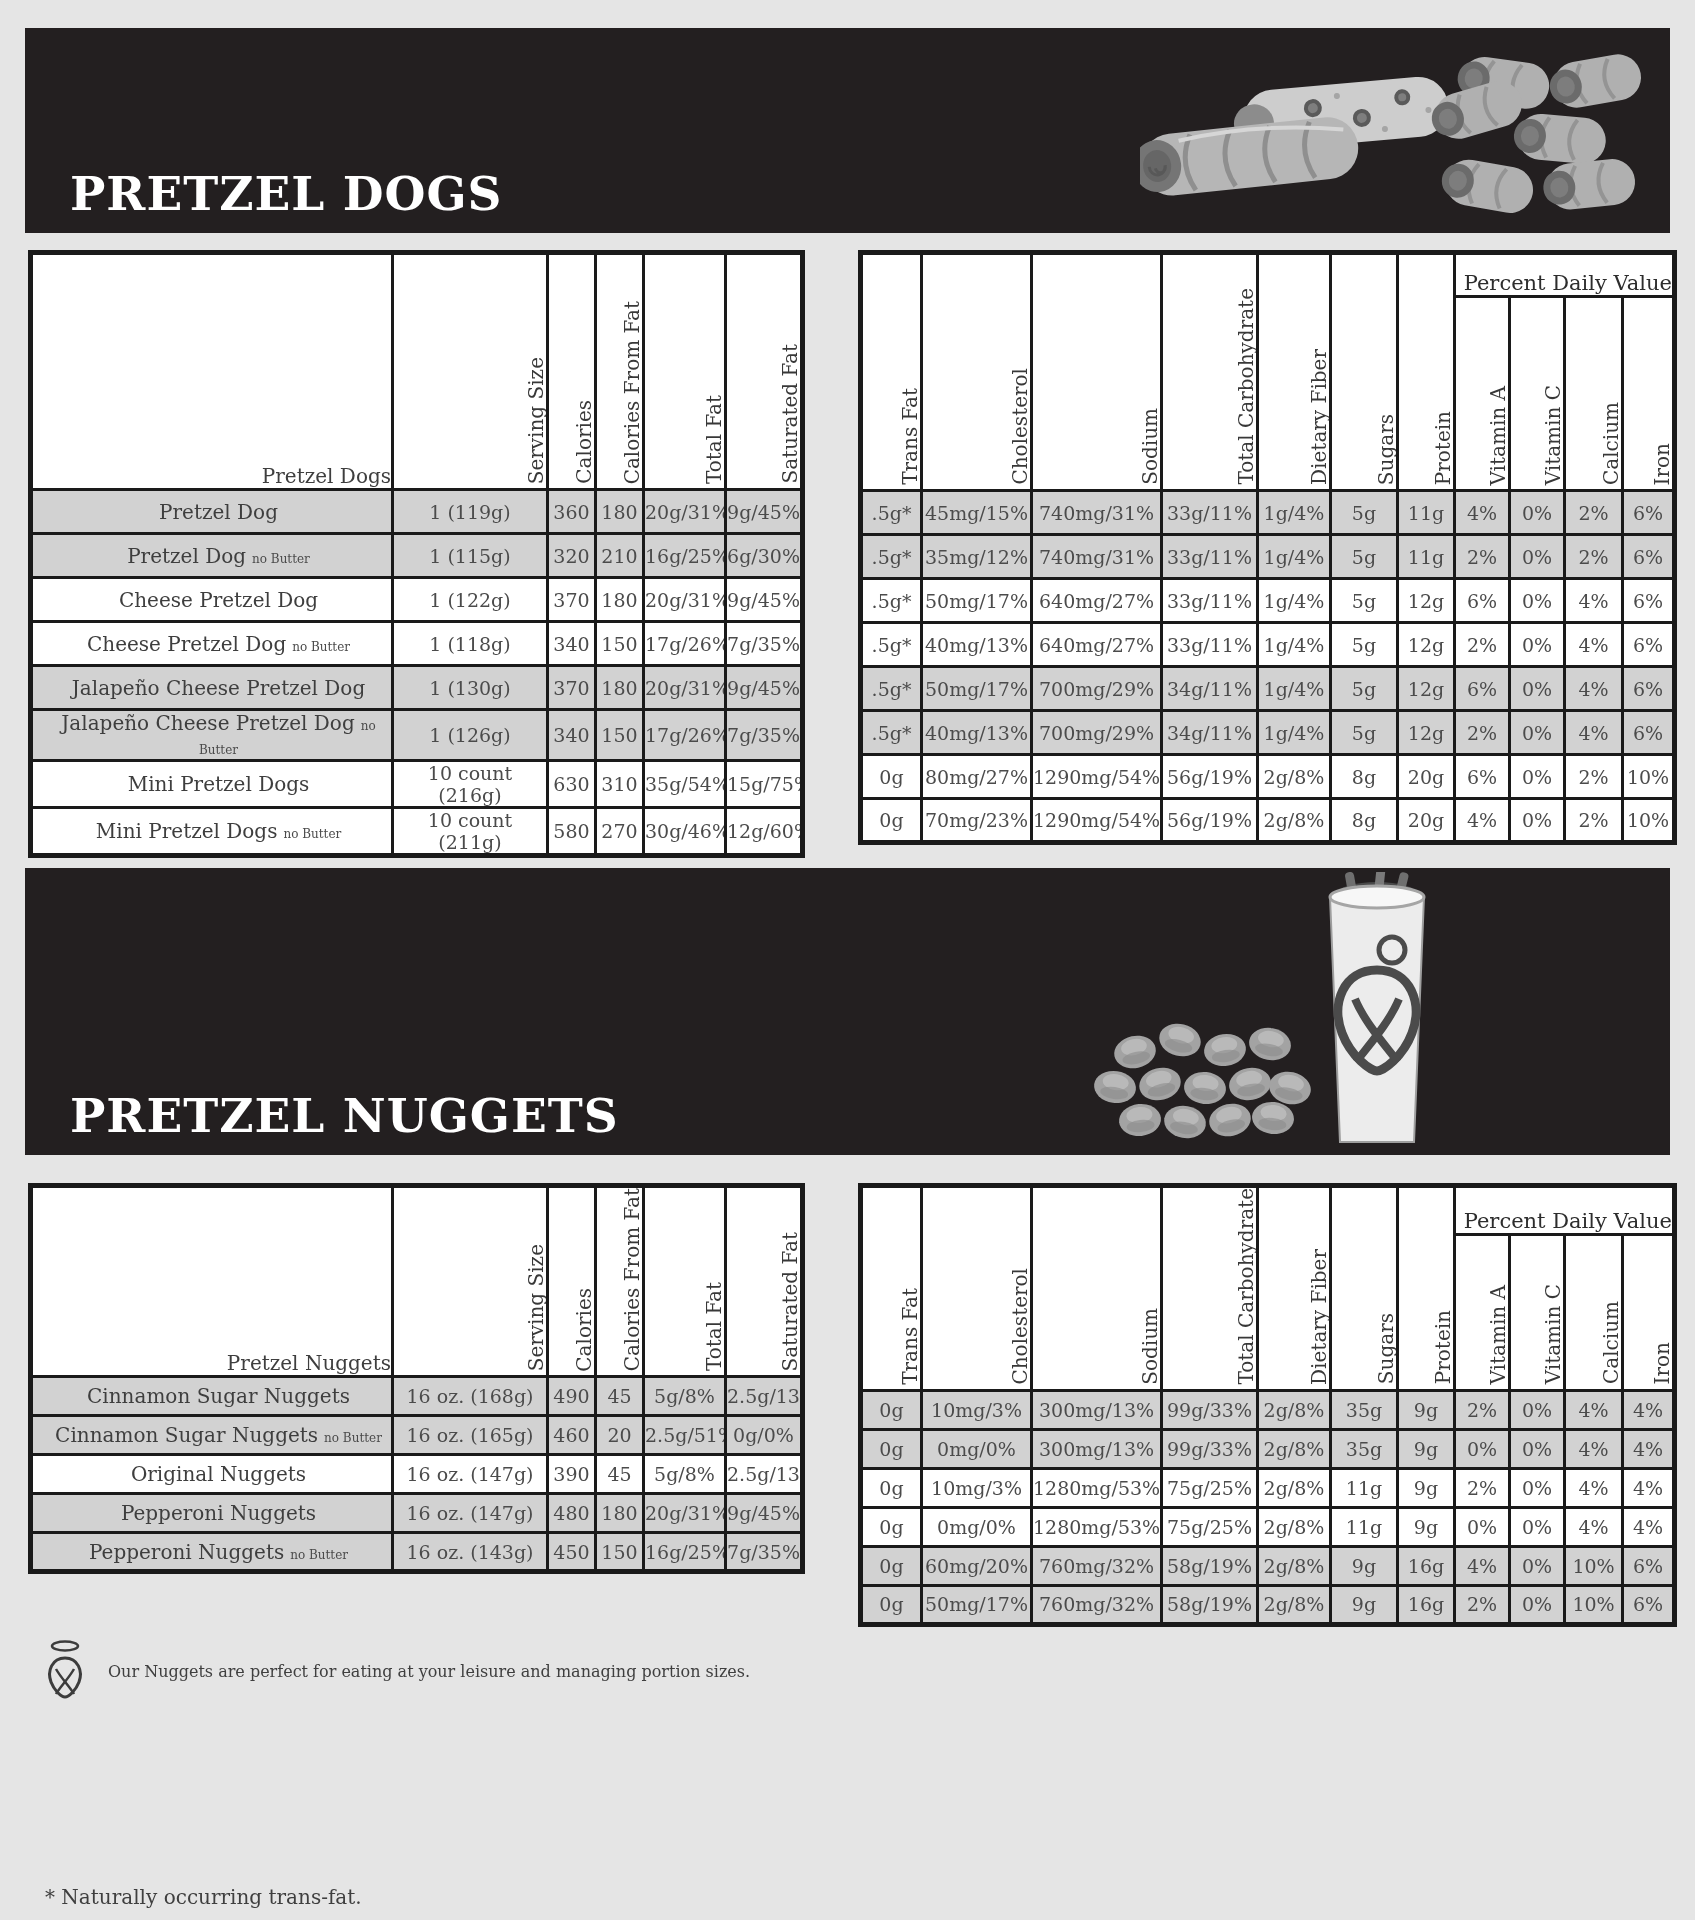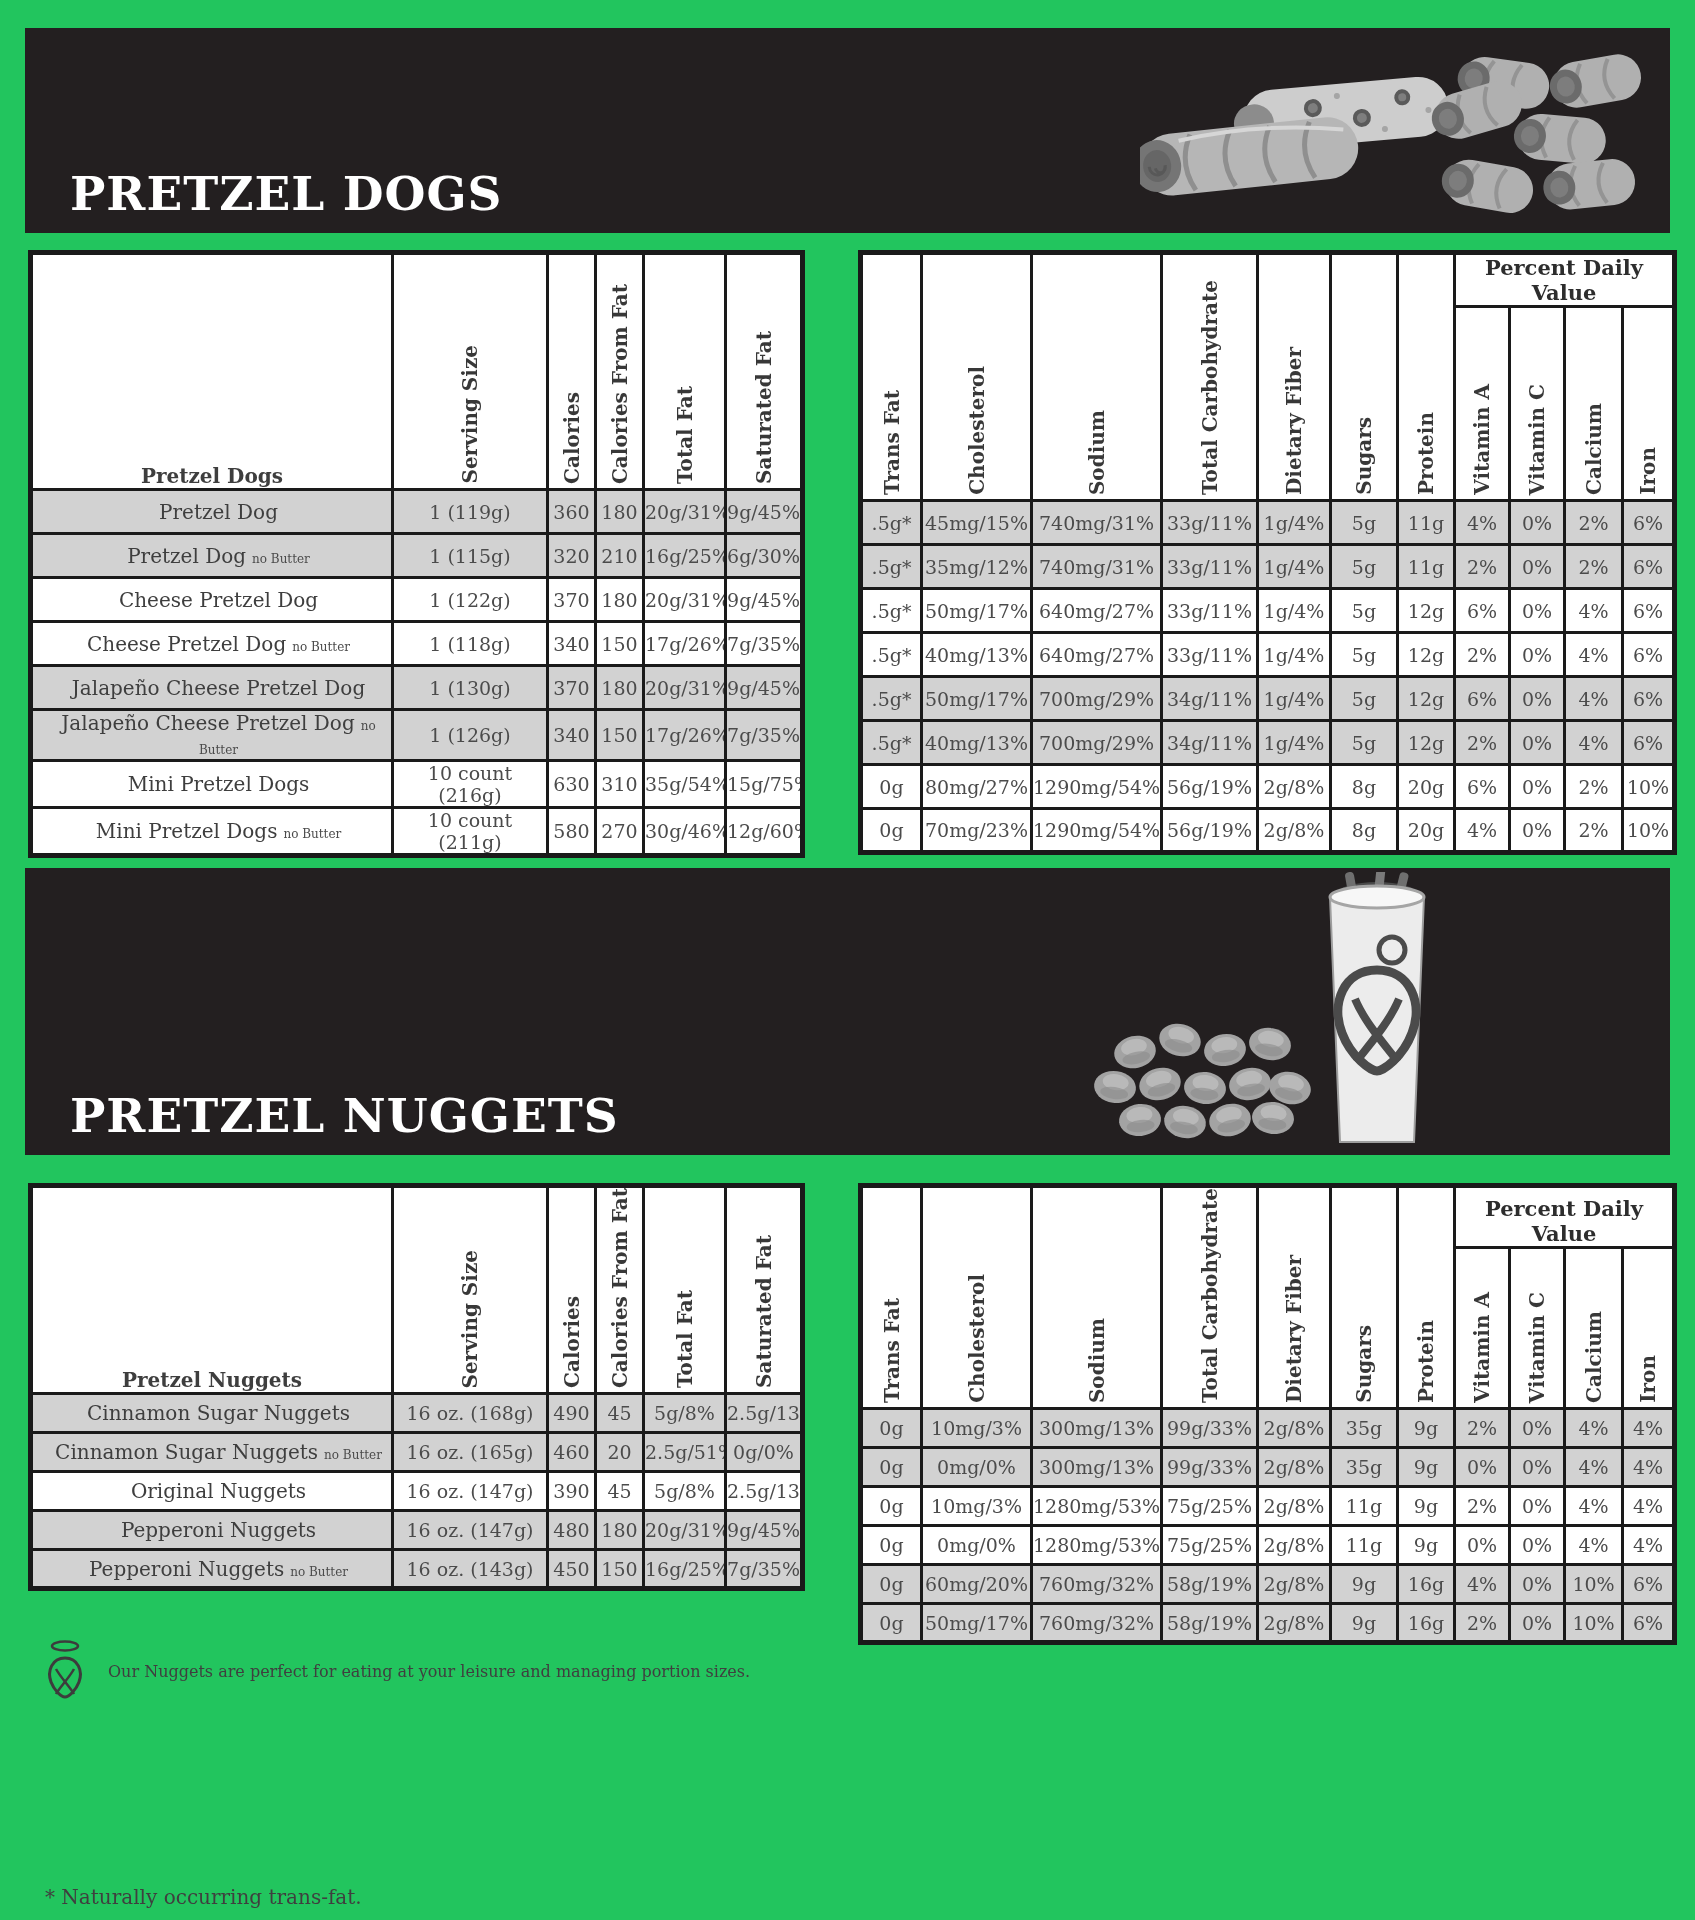--- a/index.html
+++ b/index.html
@@ -1,16 +1,16 @@
 <!DOCTYPE html>
 <html><head>
 <meta charset="utf-8">
 <style>
   html,body{margin:0;padding:0;background:#ffffff;}
-  .page{position:relative;width:1695px;height:1920px;background:#22c55e;overflow:hidden;
+  .page{position:relative;width:1695px;height:1920px;background:#e5e5e5;overflow:hidden;
         font-family:"DejaVu Serif","Liberation Serif",serif;}
 
   
   .banner{position:absolute;left:25px;width:1645px;background:#231f20;}
   .banner-dogs{top:28px;height:205px;}
   .banner-nuggets{top:868px;height:287px;}
   .banner-title{position:absolute;left:45px;bottom:12px;margin:0;
     font-size:47px;font-weight:bold;letter-spacing:1px;color:#ffffff;white-space:nowrap;}
   .photo{position:absolute;}
   .photo-dogs{left:1115px;top:8px;width:505px;height:192px;}
@@ -20,21 +20,21 @@
   .tables{position:absolute;left:28px;width:1639px;display:flex;gap:53px;align-items:flex-start;}
   .tables-dogs{top:250px;--headH:237px;--rowH:44px;}
   .tables-nuggets{top:1183px;--headH:182px;--rowH:39px;}
 
   table.nutri{border-collapse:collapse;table-layout:fixed;border:5px solid #1a1a1a;}
   .left-table{width:772px;}
   .right-table{width:814px;}
   .nutri th,.nutri td{border:3px solid #1a1a1a;padding:0;background:#fff;overflow:hidden;}
 
   .nutri thead tr.single{height:var(--headH);}
-  .nutri th{vertical-align:bottom;text-align:center;font-weight:bold;}
+  .nutri th{vertical-align:bottom;text-align:right;font-weight:normal;}
   .vcol{padding-bottom:12px;}
   .vcol-sub{height:calc(var(--headH) - 46px);}
   .vh{writing-mode:vertical-rl;transform:rotate(180deg);white-space:nowrap;
       font-size:20px;color:#383838;line-height:1;display:inline-block;}
   .label-head{text-align:left;padding:0 0 12px 13px;font-size:20px;color:#3e3e3e;}
   .pdv-cell{height:40px;vertical-align:middle;background:#dedede;
             font-size:21px;color:#2d2d2d;text-align:center;}
 
   .nutri tbody tr{height:var(--rowH);}
   .nutri tbody tr.row-gray td{background:#d2d2d2;}

